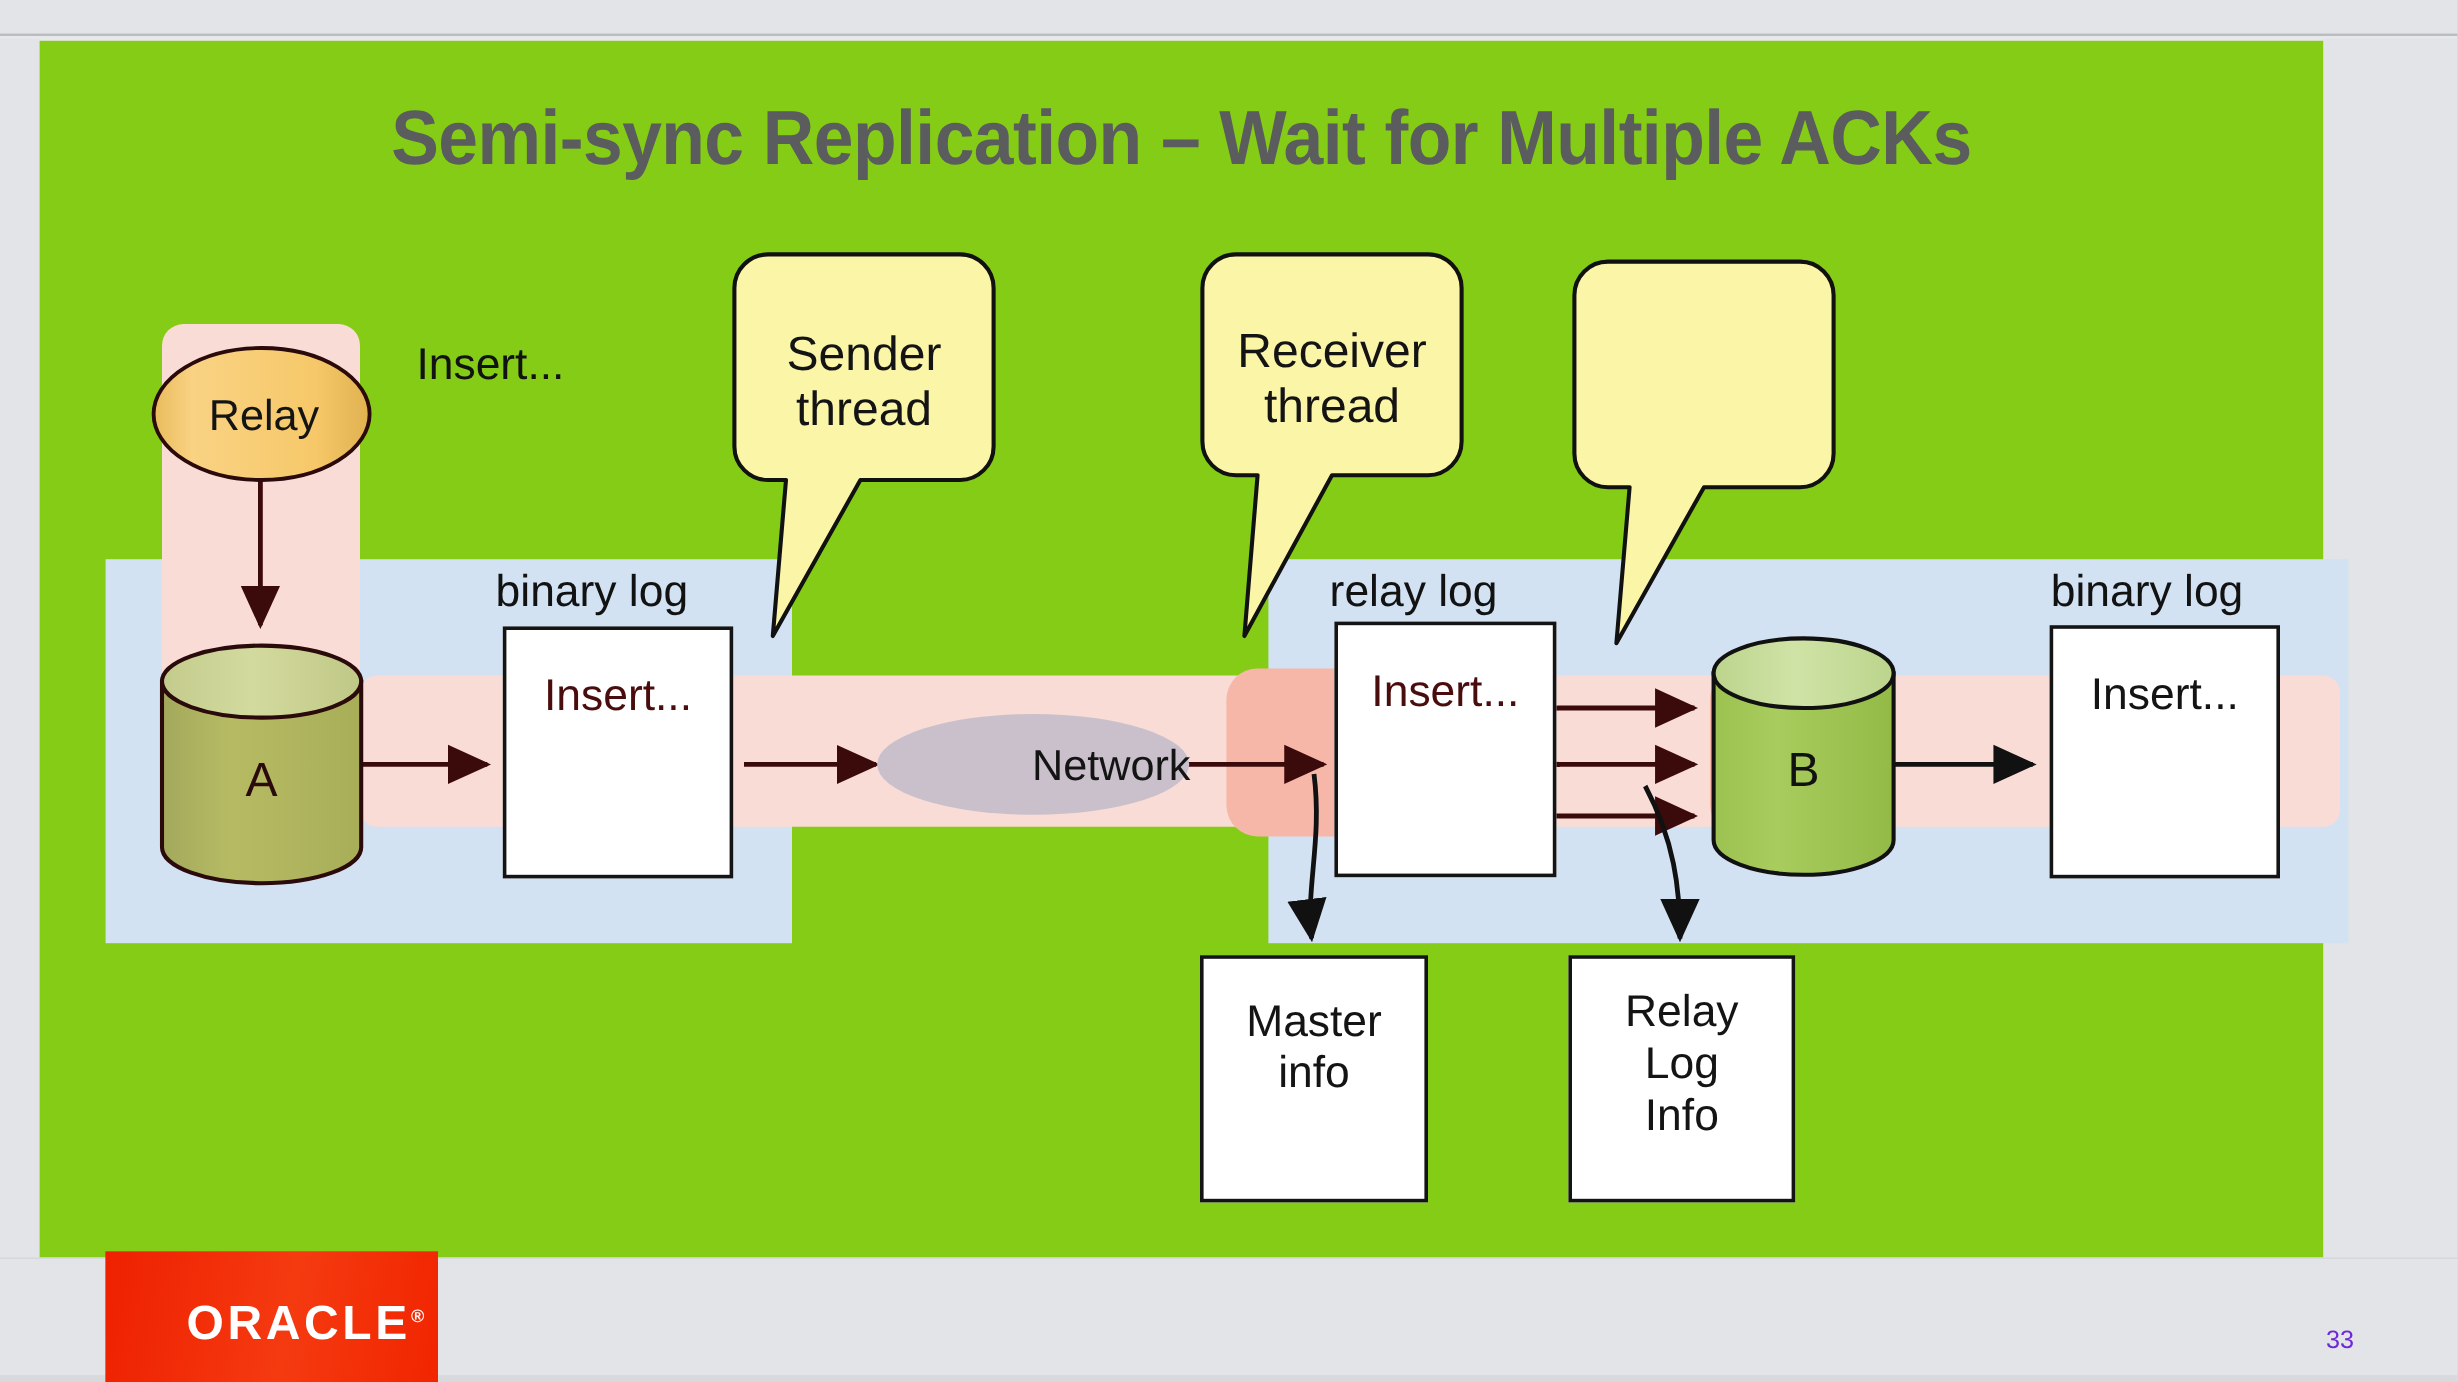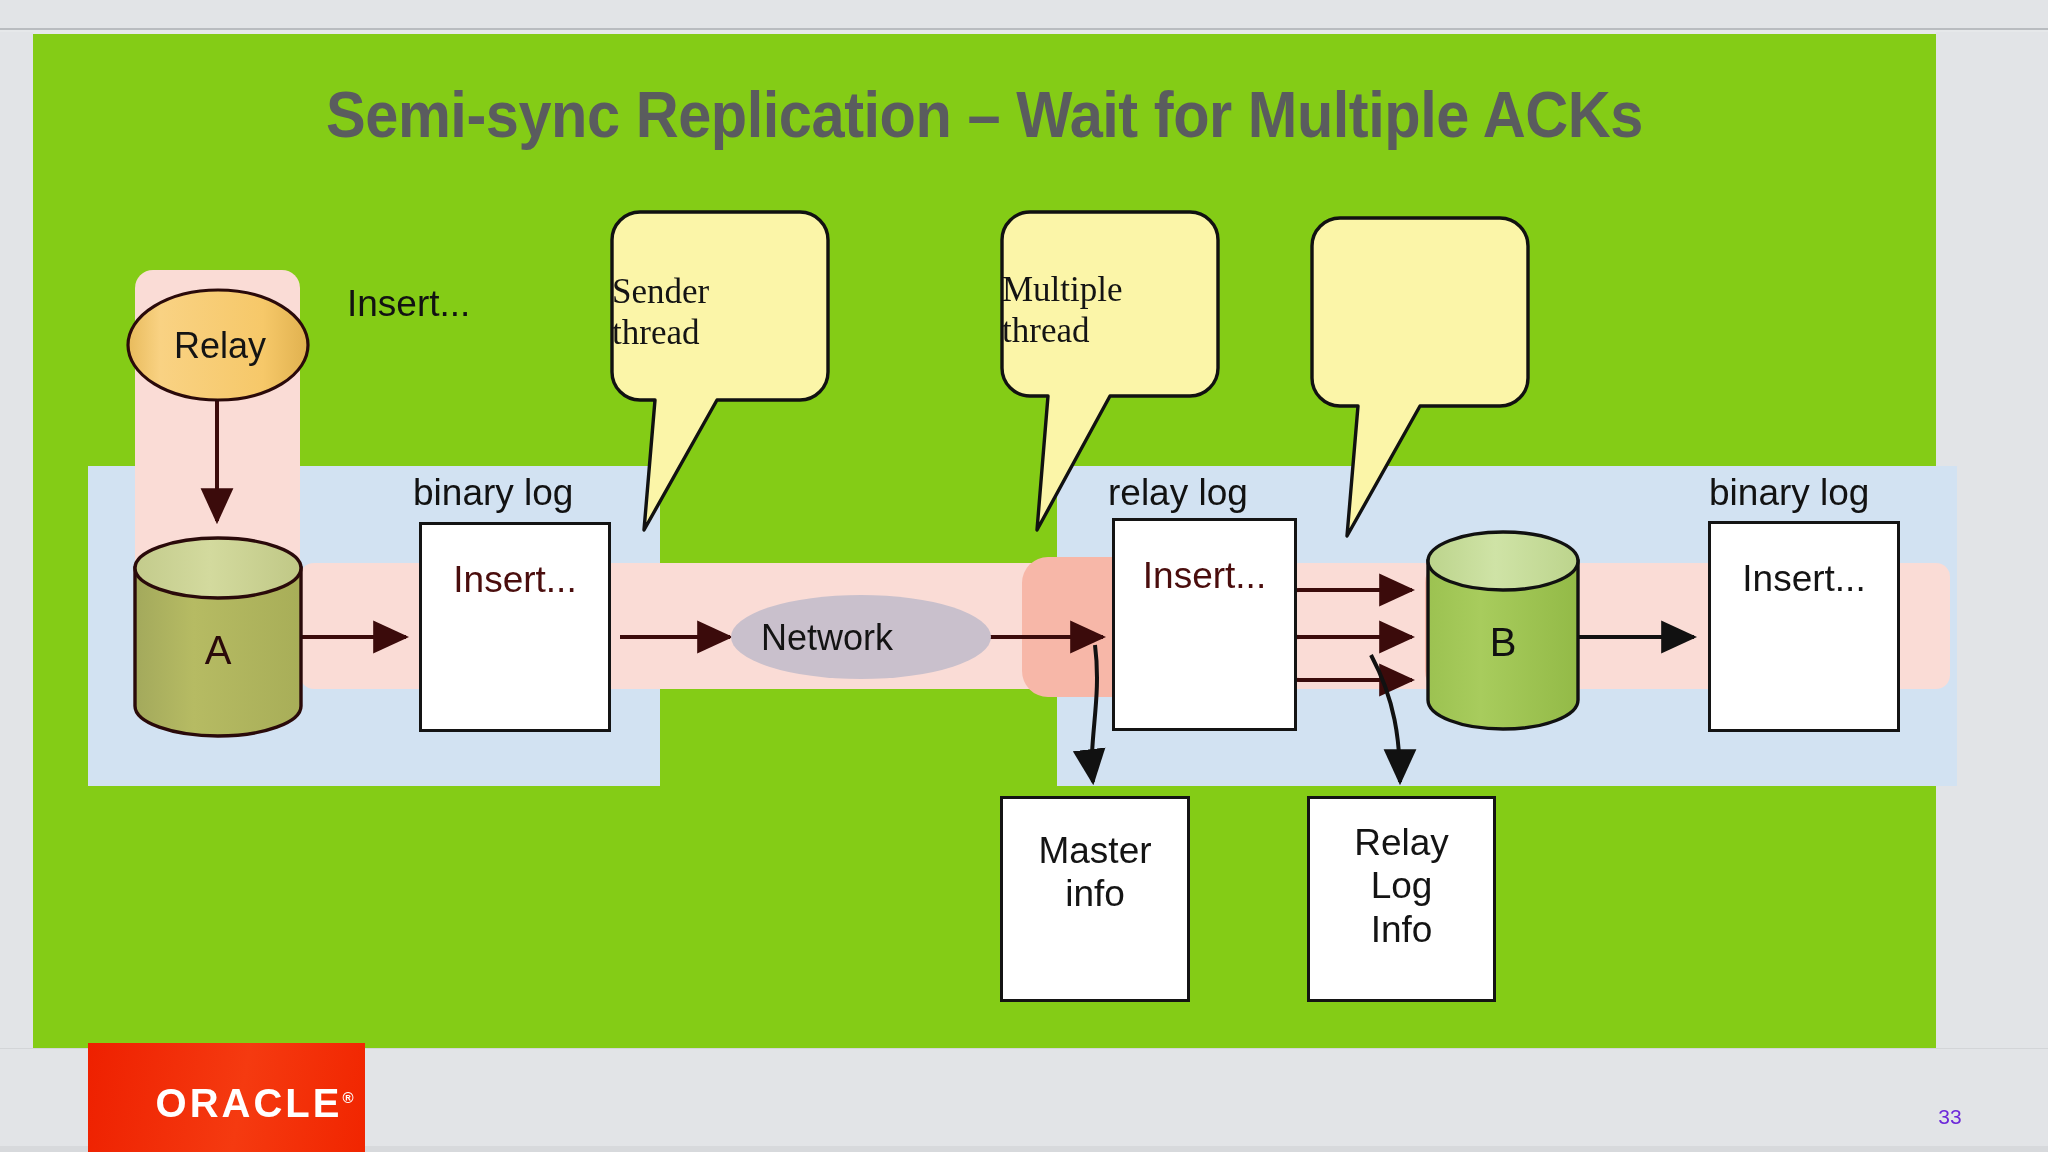--- a/index.html
+++ b/index.html
@@ -59,22 +59,22 @@
   .plain-box {
     position:absolute; background:#ffffff; border:3px solid #141414;
   }
   .plain-box .pb-text {
     position:absolute; left:0; top:30px; width:100%;
     text-align:center; font-size:37px; color:#141414; line-height:1.17;
     font-family:"Liberation Sans", sans-serif;
   }
 
   .callout-text {
-    position:absolute; font-size:35px; color:#141414;
-    line-height:1.16; font-family:Liberation Serif, serif;
+    position:absolute; text-align:center; font-size:40px; color:#141414;
+    line-height:1.16; font-family:Liberation Sans, sans-serif;
     white-space:pre-line;
   }
 
   .cyl-label {
     position:absolute; font-size:40px; color:#2a0a0a;
     font-family:"Liberation Sans", sans-serif;
   }
   .ellipse-label {
     position:absolute; font-size:36px; color:#141414;
     font-family:"Liberation Sans", sans-serif; white-space:nowrap;
@@ -223,21 +223,21 @@
     </svg>
 
     <div class="ellipse-label" style="left:160px; top:325px; width:120px; text-align:center;">Relay</div>
 
     <div class="dg-label" style="left:347px; top:283px;">Insert...</div>
 
     <div class="cyl-label" style="left:158px; top:628px; width:120px; text-align:center;">A</div>
 
     <div class="cyl-label" style="left:1443px; top:620px; width:120px; text-align:center; color:#111;">B</div>
 
-    <div class="ellipse-label" style="left:761px; top:617px; width:200px; text-align:left;">Network</div>
+    <div class="ellipse-label" style="left:792px; top:617px; width:200px; text-align:right;">Network</div>
 
     <div class="dg-label" style="left:413px; top:472px;">binary log</div>
     <div class="log-box" style="left:419px; top:522px; width:192px; height:210px;">
       <div class="lb-text">Insert...</div>
     </div>
 
     <div class="dg-label" style="left:1108px; top:472px;">relay log</div>
     <div class="log-box" style="left:1112px; top:518px; width:185px; height:213px;">
       <div class="lb-text">Insert...</div>
     </div>
@@ -253,21 +253,21 @@
 Info</div>
     </div>
 
     <div class="plain-box" style="left:1000px; top:796px; width:190px; height:206px;">
       <div class="pb-text" style="white-space:pre-line;">Master
 info</div>
     </div>
 
     <div class="callout-text" style="left:612px; top:272px; width:216px;">Sender
 thread</div>
-    <div class="callout-text" style="left:1002px; top:270px; width:216px;">Multiple
+    <div class="callout-text" style="left:1002px; top:270px; width:216px;">Receiver
 thread</div>
 
   </div>
 
   <div id="footer-bar"></div>
   <div id="footer-bottom-edge"></div>
 
   <div id="oracle-logo">
     <div id="oracle-wordmark"><span>ORACLE</span><span class="reg">®</span></div>
   </div>

